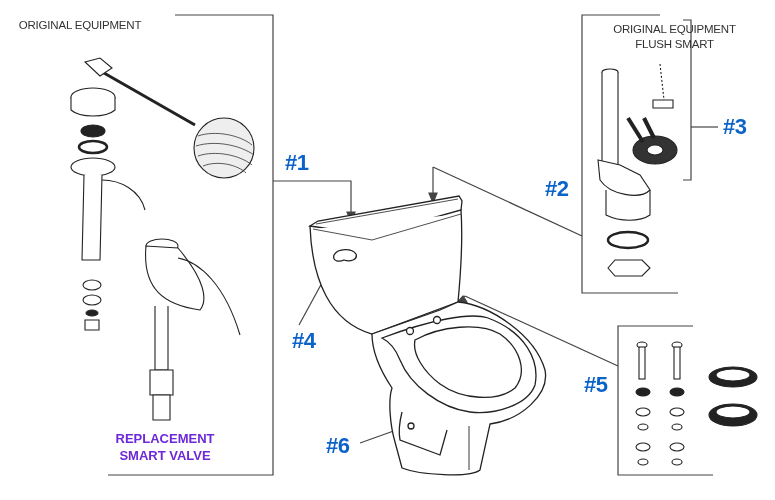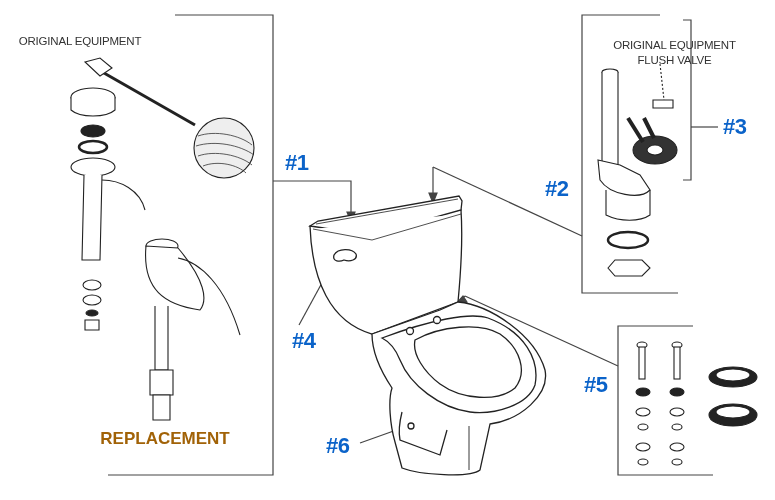--- a/index.html
+++ b/index.html
@@ -1,19 +1,19 @@
 <!DOCTYPE html>
 <html><head>
 <meta charset="utf-8">
 <style>
   html, body { margin: 0; padding: 0; background: #ffffff; }
   body { width: 775px; height: 500px; position: relative; overflow: hidden;
          font-family: "Liberation Sans", sans-serif; }
-  .lbl { position: absolute; color: #333333; font-size: 11.5px; text-align: center; line-height: 15px; letter-spacing: -0.2px; margin-top: 16px; }
-  .bold { position: absolute; color: #a16207; font-weight: bold; font-size: 17px; text-align: center; line-height: 17px; }
+  .lbl { position: absolute; color: #333333; font-size: 11.5px; text-align: center; line-height: 15px; letter-spacing: -0.2px; }
+  .bold { position: absolute; color: #6d28d9; font-weight: bold; font-size: 13px; text-align: center; line-height: 17px; }
   .num { position: absolute; color: #0b63c9; font-weight: bold; font-size: 22px; letter-spacing: -0.5px; }
   svg.art { position: absolute; left: 0; top: 0; }
 </style>
 </head>
 <body>
 
 <svg class="art" width="775" height="500" viewBox="0 0 775 500">
   <g fill="none" stroke="#444" stroke-width="1.2">
 
     <polyline points="175,15 273,15 273,475 108,475"></polyline>
@@ -133,25 +133,26 @@
     <ellipse cx="733" cy="412" rx="17" ry="6"></ellipse>
   </g>
 </svg>
 
 <div class="lbl" style="left:5px; top:18px; width:150px;">
   <div>ORIGINAL EQUIPMENT</div>
 </div>
 
 <div class="lbl" style="left:587px; top:22px; width:175px;">
   <div>ORIGINAL EQUIPMENT</div>
-  <div>FLUSH VALVE</div>
+  <div>FLUSH SMART</div>
 </div>
 
 <div class="bold" style="left:95px; top:430px; width:140px;">
   <div>REPLACEMENT</div>
+  <div>SMART VALVE</div>
 </div>
 
 <div class="num" style="left:285px; top:150px;">#1</div>
 <div class="num" style="left:545px; top:176px;">#2</div>
 <div class="num" style="left:723px; top:114px;">#3</div>
 <div class="num" style="left:292px; top:328px;">#4</div>
 <div class="num" style="left:584px; top:372px;">#5</div>
 <div class="num" style="left:326px; top:433px;">#6</div>
 
 </body></html>

